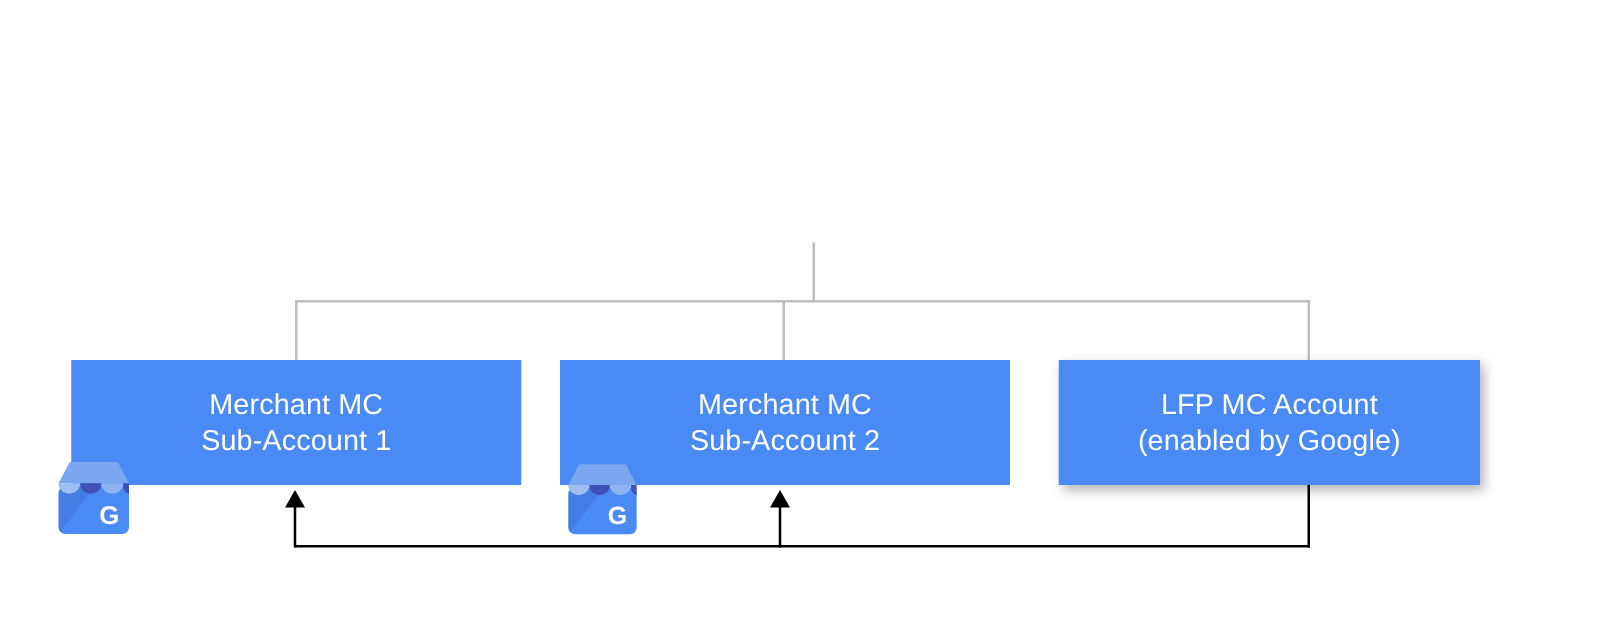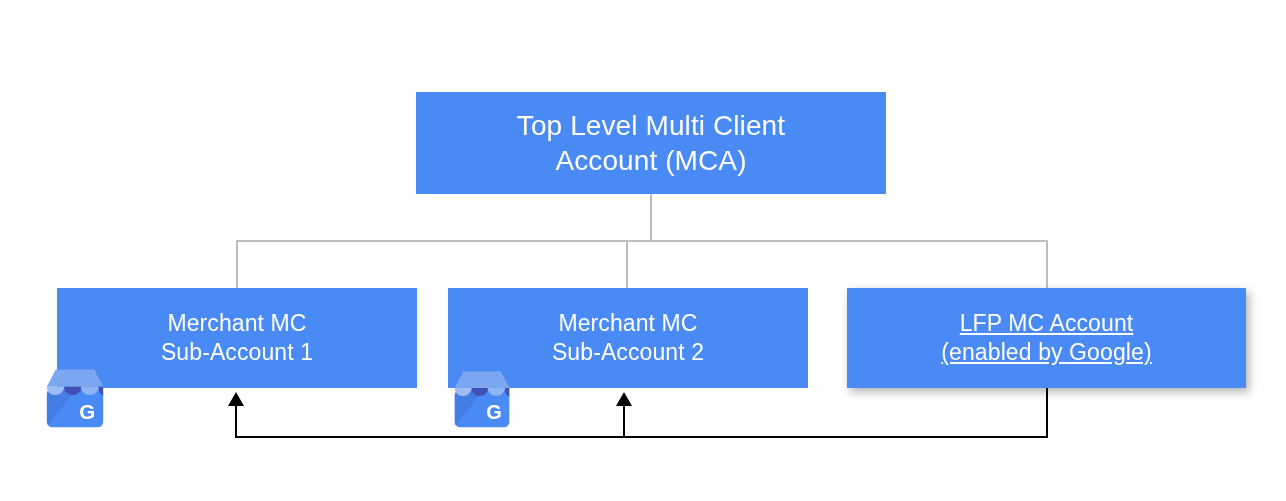--- a/index.html
+++ b/index.html
@@ -47,25 +47,24 @@
   .node-sub2 {
     left: 448px;
     top: 288px;
     width: 360px;
     height: 100px;
     font-size: 23px;
   }
   .node-lfp {
     left: 847px;
     top: 288px;
-    width: 399px;
+    width: 337px;
     height: 100px;
     font-size: 23px;
     box-shadow: 3px 4px 9px rgba(0,0,0,0.30);
-    text-decoration: underline;
   }
   .node-label {
     display: block;
     width: 100%;
   }
 
   
   .conn {
     position: absolute;
     background: #bdbdbd;
@@ -101,24 +100,20 @@
 <body>
 
 <div id="canvas">
 
   <div class="conn conn-v-top"></div>
   <div class="conn conn-h-main"></div>
   <div class="conn conn-v-left"></div>
   <div class="conn conn-v-mid"></div>
   <div class="conn conn-v-right"></div>
 
-  <div class="node-box node-top">
-    <span class="node-label">Top Level Multi Client
-Account (MCA)</span>
-  </div>
 
   <div class="node-box node-sub1">
     <span class="node-label">Merchant MC
 Sub-Account 1</span>
   </div>
 
   <div class="node-box node-sub2">
     <span class="node-label">Merchant MC
 Sub-Account 2</span>
   </div>

